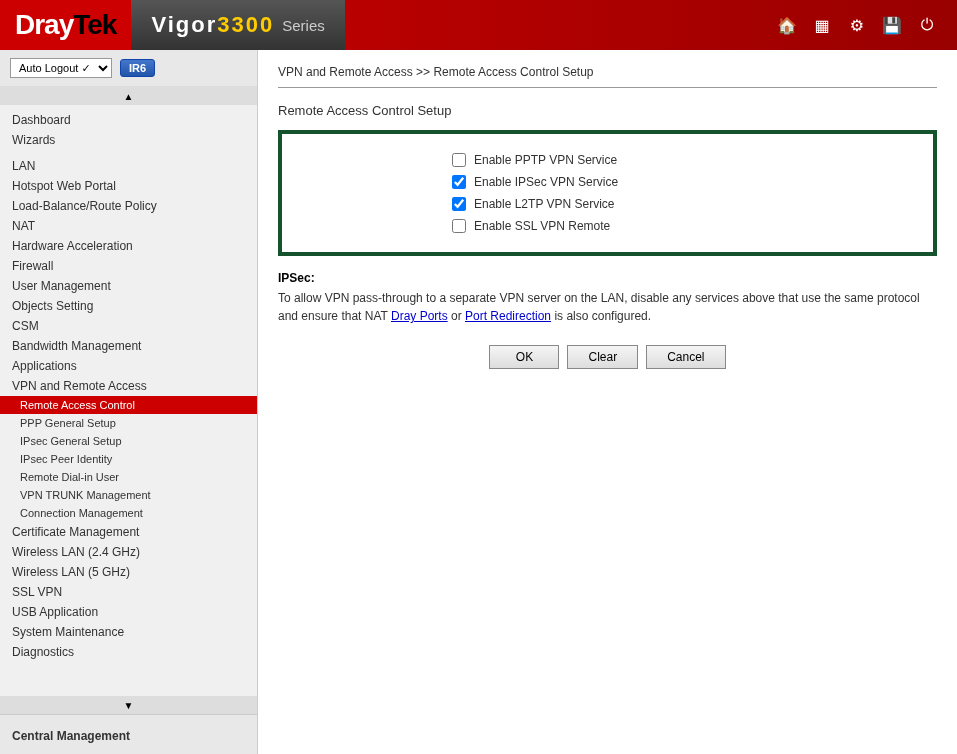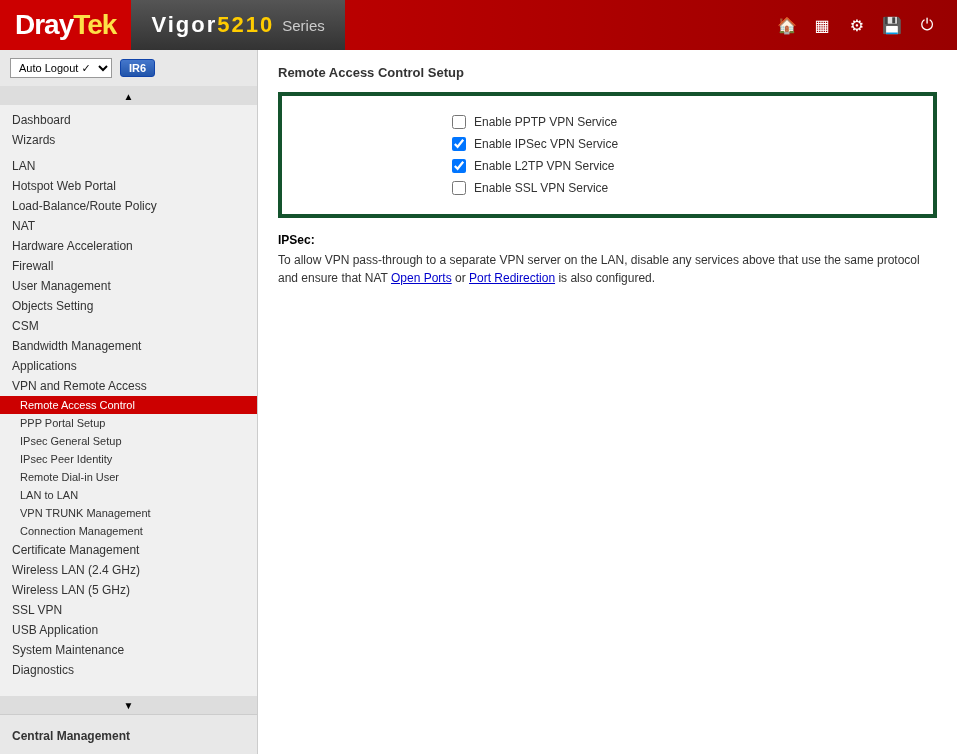--- a/index.html
+++ b/index.html
@@ -31,21 +31,21 @@
     .nav-item.active { background: #cc0000; color: white; }
     .nav-item.sub { padding-left: 20px; font-size: 11px; }
     .nav-divider { height: 6px; }
 
     .sidebar-footer { border-top: 1px solid #ccc; padding: 8px 12px; background: #e8e8e8; }
 
     
     .content { flex: 1; padding: 15px 20px; overflow-y: auto; background: white; }
     .breadcrumb { font-size: 12px; color: #333; border-bottom: 1px solid #999; padding-bottom: 8px; margin-bottom: 15px; }
 
-    .section-title { font-size: 13px; font-weight: bold; color: #333; margin-bottom: 12px; }
+    .section-title { font-size: 13px; font-weight: normal; color: #333; margin-bottom: 12px; }
 
     .vpn-box { border: 4px solid #14532d; padding: 15px 20px; margin-bottom: 15px; }
     .vpn-option { display: flex; align-items: center; padding: 4px 0; margin-left: 150px; }
     .vpn-option input[type="checkbox"] { margin-right: 8px; width: 14px; height: 14px; }
     .vpn-option label { font-size: 12px; color: #333; }
 
     .note-section { margin-top: 10px; }
     .note-title { font-weight: bold; font-size: 12px; margin-bottom: 4px; }
     .note-text { font-size: 12px; color: #333; line-height: 1.5; }
     .note-text a { color: #0000cc; text-decoration: underline; cursor: pointer; }
@@ -53,25 +53,25 @@
     .button-row { display: flex; gap: 8px; justify-content: center; margin-top: 20px; }
     .btn { padding: 4px 20px; font-size: 12px; border: 1px solid #888; background: linear-gradient(to bottom, #f5f5f5, #ddd); cursor: pointer; min-width: 70px; }
   </style>
 </head>
 <body>
 
 <div class="header">
   <div class="header-left">
     <div class="logo-area">
       <div class="logo-text">
-        <span style="color:white;">Dray</span><span style="color:#fde047;">Tek</span>
+        <span style="color:white;">Dray</span><span style="color:#000000;">Tek</span>
       </div>
     </div>
     <div class="model-area">
-      <span style="font-size:22px;color:white;font-weight:bold;letter-spacing:2px;">Vigor<span style="color:#ffcc00;">5210</span></span>
+      <span style="font-size:22px;color:white;font-weight:bold;letter-spacing:2px;">Vigor<span style="color:#ffcc00;">3300</span></span>
       <span style="font-size:15px;color:#ccc;margin-left:8px;">Series</span>
     </div>
   </div>
   <div class="header-icons">
     <div class="header-icon" title="Home">🏠</div>
     <div class="header-icon" title="Grid">▦</div>
     <div class="header-icon" title="Settings">⚙</div>
     <div class="header-icon" title="Save">💾</div>
     <div class="header-icon" title="Logout">⏻</div>
   </div>
@@ -97,67 +97,72 @@
       <div class="nav-item">NAT</div>
       <div class="nav-item">Hardware Acceleration</div>
       <div class="nav-item">Firewall</div>
       <div class="nav-item">User Management</div>
       <div class="nav-item">Objects Setting</div>
       <div class="nav-item">CSM</div>
       <div class="nav-item">Bandwidth Management</div>
       <div class="nav-item">Applications</div>
       <div class="nav-item">VPN and Remote Access</div>
       <div class="nav-item sub active">Remote Access Control</div>
-      <div class="nav-item sub">PPP Portal Setup</div>
+      <div class="nav-item sub">PPP General Setup</div>
       <div class="nav-item sub">IPsec General Setup</div>
       <div class="nav-item sub">IPsec Peer Identity</div>
       <div class="nav-item sub">Remote Dial-in User</div>
-      <div class="nav-item sub">LAN to LAN</div>
       <div class="nav-item sub">VPN TRUNK Management</div>
       <div class="nav-item sub">Connection Management</div>
       <div class="nav-item">Certificate Management</div>
       <div class="nav-item">Wireless LAN (2.4 GHz)</div>
       <div class="nav-item">Wireless LAN (5 GHz)</div>
       <div class="nav-item">SSL VPN</div>
       <div class="nav-item">USB Application</div>
       <div class="nav-item">System Maintenance</div>
       <div class="nav-item">Diagnostics</div>
       <div class="nav-divider"></div>
     </div>
     <button class="sidebar-scroll-down">▼</button>
     <div class="sidebar-footer">
       <div class="nav-item section-header" style="padding-left:0;">Central Management</div>
 
     </div>
   </div>
 
   <div class="content">
+    <div class="breadcrumb">VPN and Remote Access &gt;&gt; Remote Access Control Setup</div>
 
     <div class="section-title">Remote Access Control Setup</div>
 
     <div class="vpn-box">
       <div class="vpn-option">
         <input type="checkbox" id="pptp" style="">
         <label for="pptp">Enable PPTP VPN Service</label>
       </div>
       <div class="vpn-option">
         <input type="checkbox" id="ipsec" checked="" style="">
         <label for="ipsec">Enable IPSec VPN Service</label>
       </div>
       <div class="vpn-option">
         <input type="checkbox" id="l2tp" checked="" style="">
         <label for="l2tp">Enable L2TP VPN Service</label>
       </div>
       <div class="vpn-option">
         <input type="checkbox" id="ssl" style="">
-        <label for="ssl">Enable SSL VPN Service</label>
+        <label for="ssl">Enable SSL VPN Remote</label>
       </div>
     </div>
 
     <div class="note-section">
       <div class="note-title">IPSec:</div>
       <div class="note-text">
-        <span>To allow VPN pass-through to a separate VPN server on the LAN, disable any services above that use the same protocol and ensure that NAT </span><a href="#">Open Ports</a><span> or </span><a href="#">Port Redirection</a><span> is also configured.</span>
+        <span>To allow VPN pass-through to a separate VPN server on the LAN, disable any services above that use the same protocol and ensure that NAT </span><a href="#">Dray Ports</a><span> or </span><a href="#">Port Redirection</a><span> is also configured.</span>
       </div>
     </div>
 
+    <div class="button-row">
+      <button class="btn">OK</button>
+      <button class="btn">Clear</button>
+      <button class="btn">Cancel</button>
+    </div>
   </div>
 </div>
 
 </body></html>

